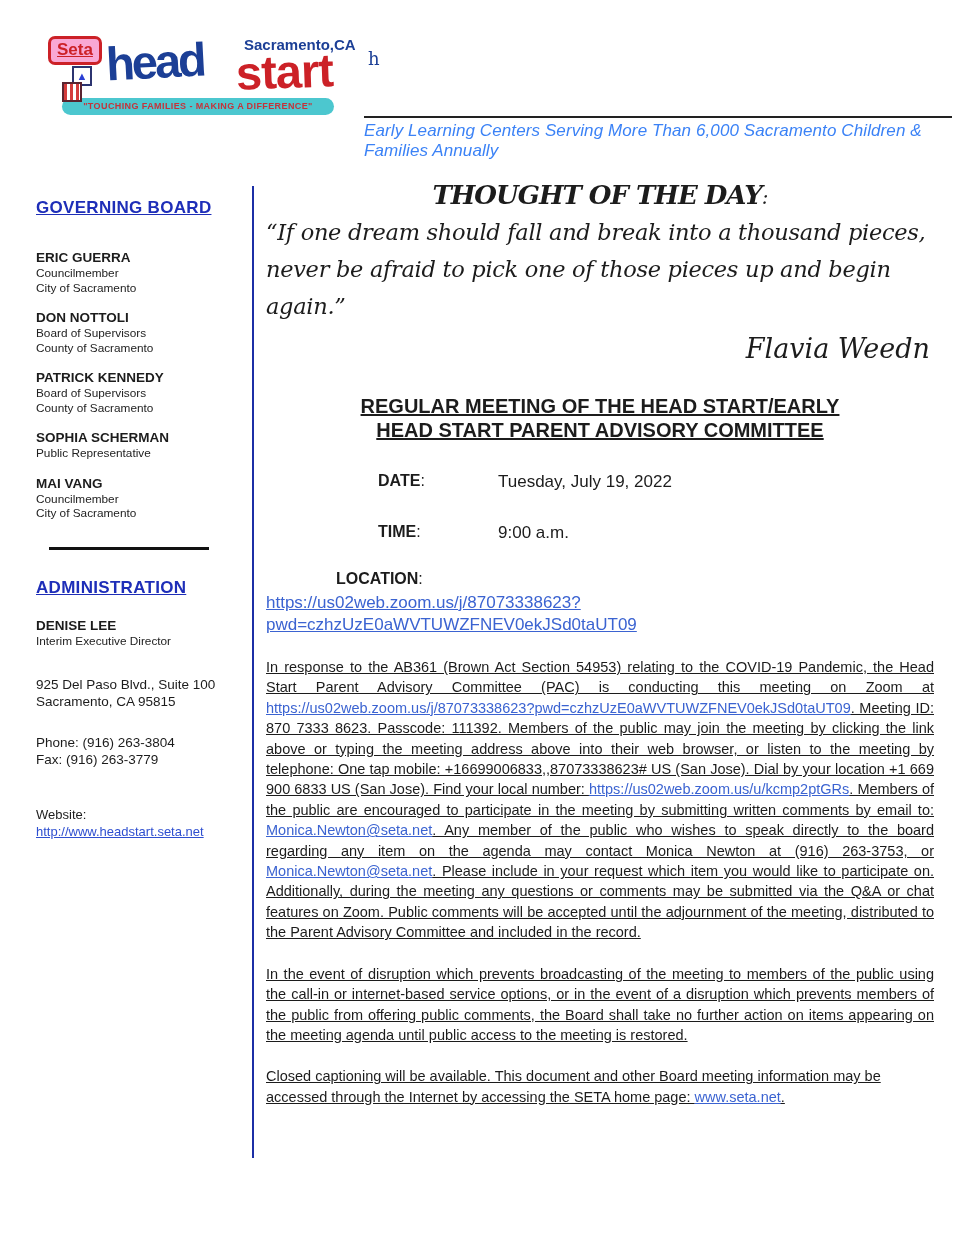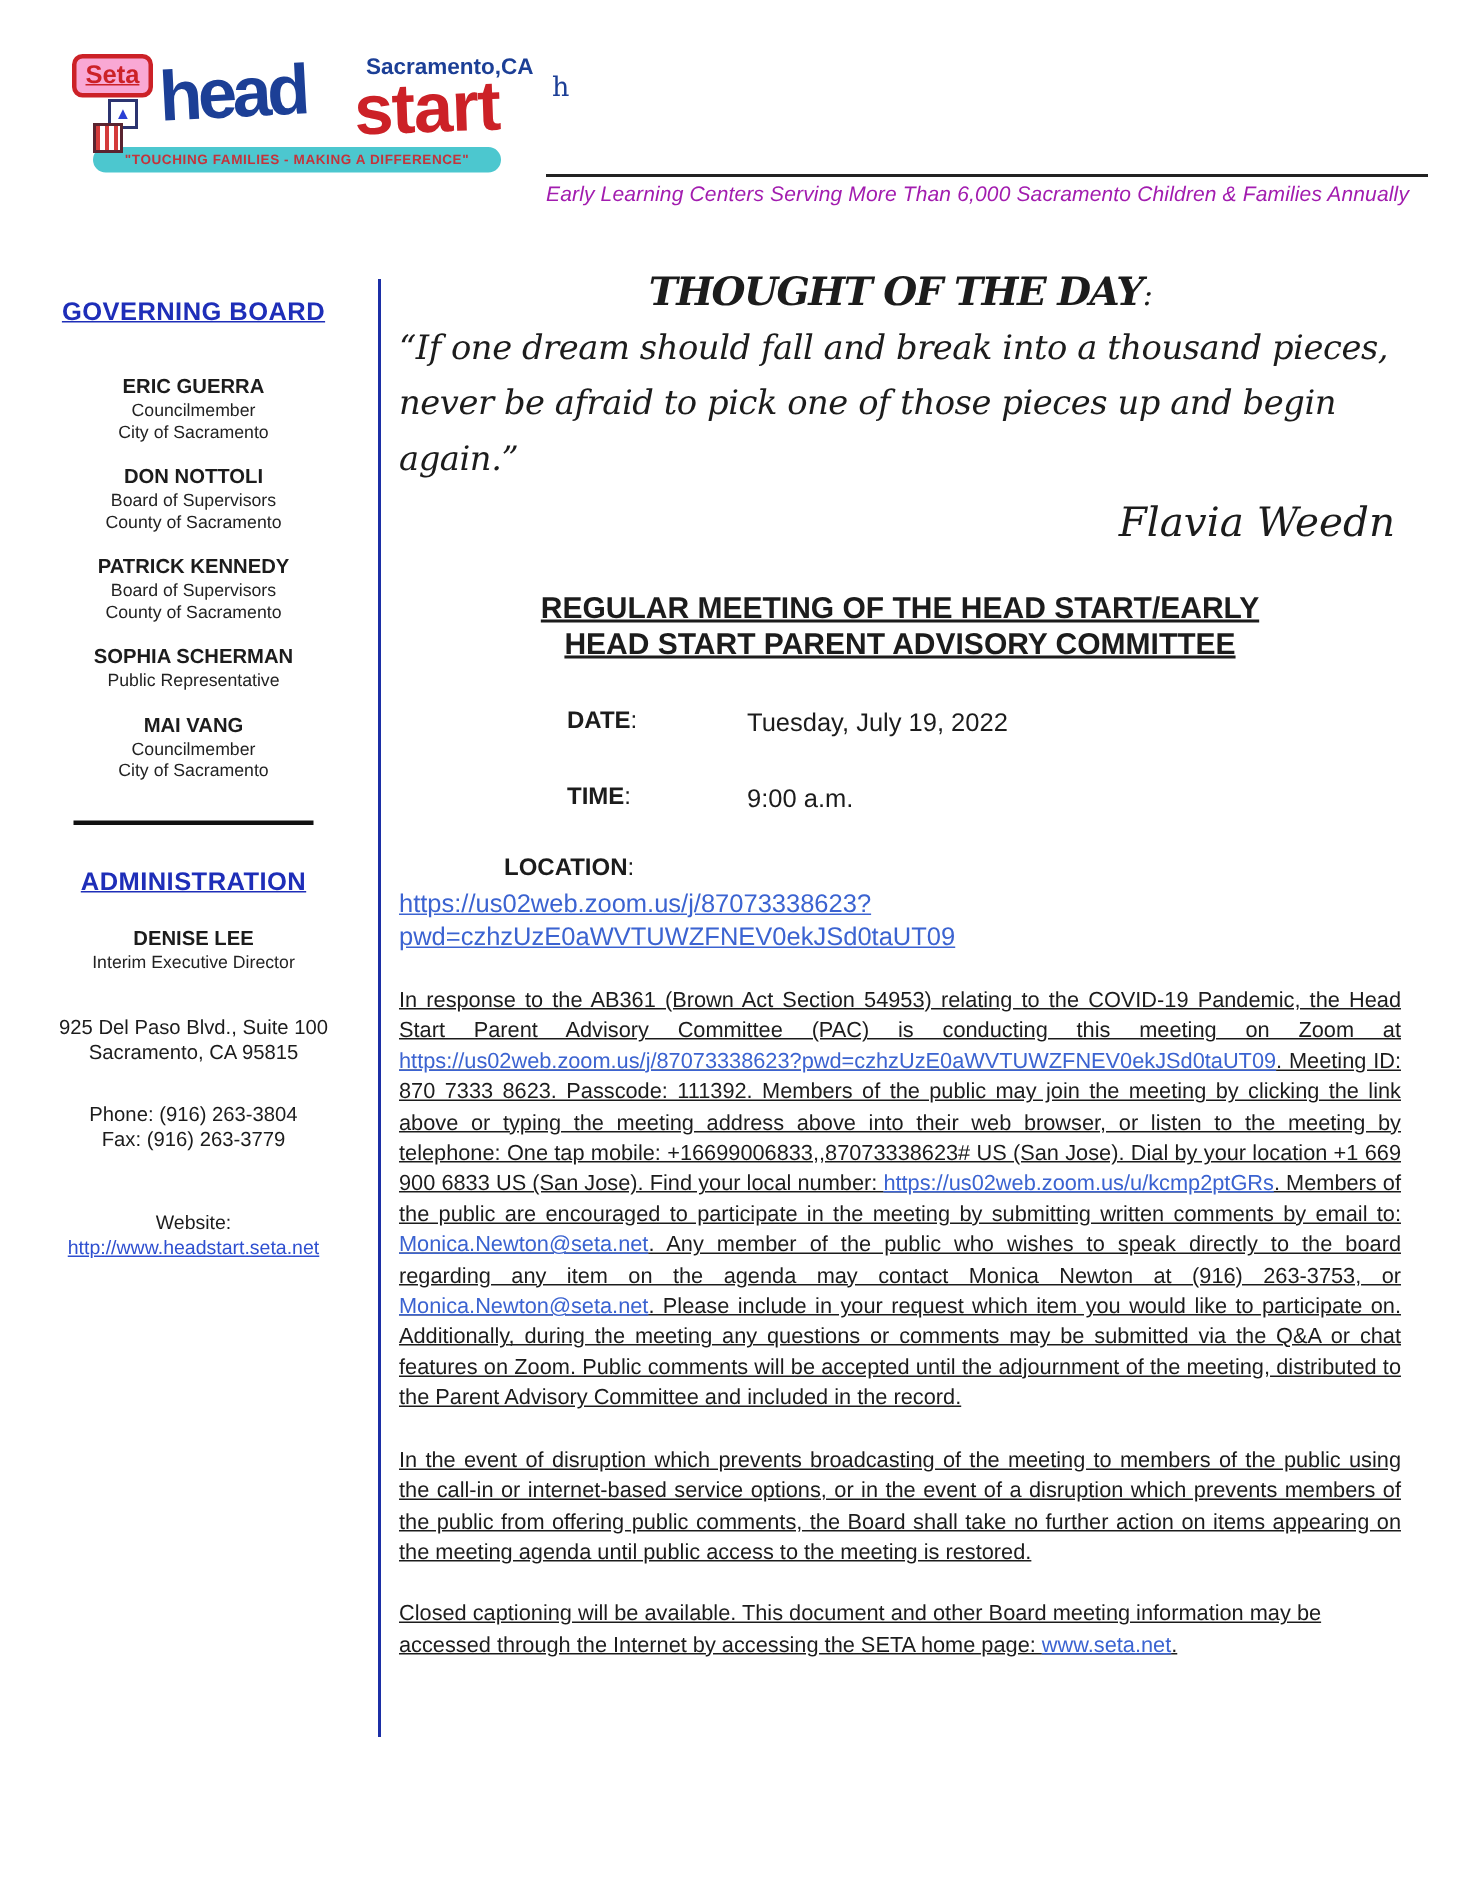--- a/index.html
+++ b/index.html
@@ -38,24 +38,24 @@
   .teal-bar {
     position:absolute; left:18px; top:70px; width:272px; height:17px; background:#4cc7cf;
     border-radius:9px; text-align:center; font-size:9px; font-weight:bold; color:#c4333b;
     line-height:17px; letter-spacing:.4px; z-index:1; white-space:nowrap; overflow:hidden;
   }
   .stray-h { position:absolute; left:368px; top:48px; font-family:"DejaVu Serif",serif; color:#1c3f96; font-size:18px; }
 
   
   .header-sub { position:absolute; left:364px; top:116px; width:588px; }
   .header-rule { border:0; border-top:2px solid #222; margin-bottom:3px; }
-  .subtitle { font-style:italic; font-size:14px; color:#a21caf; letter-spacing:.1px; }
-
-  
-  .sidebar { position:absolute; left:36px; top:198px; width:186px; text-align:center; }
+  .subtitle { font-style:italic; font-size:17px; color:#3b82f6; letter-spacing:.1px; }
+
+  
+  .sidebar { position:absolute; left:36px; top:198px; width:186px; }
   .side-heading {
     font-size:17px; font-weight:bold; color:#1e2eb8; text-decoration:underline; letter-spacing:.3px;
   }
   .gb-members { margin-top:32px; }
   .member { margin-bottom:15px; }
   .member-name { font-size:13.5px; font-weight:bold; line-height:16px; }
   .member-role { font-size:11.8px; line-height:14.5px; color:#222; }
   .side-divider { width:160px; height:3px; background:#111; margin:26px auto 0; }
   .admin-heading { margin-top:28px; }
   .admin-block { margin-top:20px; }

